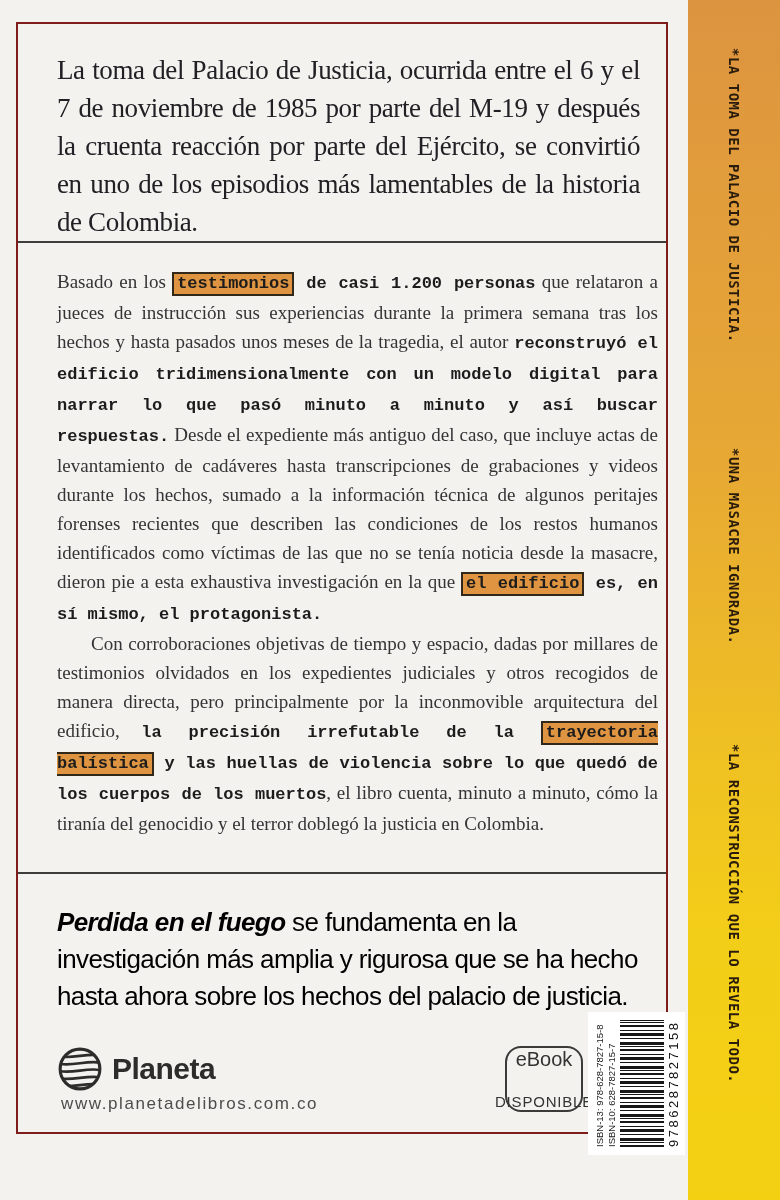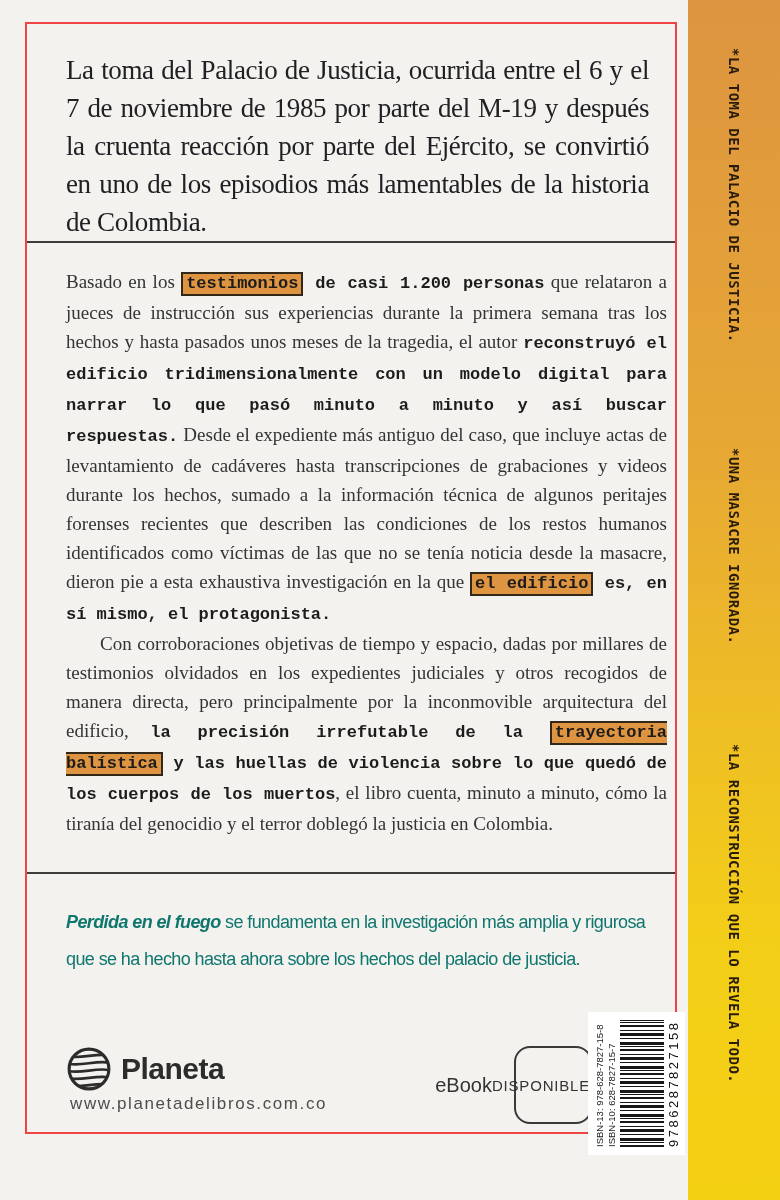--- a/index.html
+++ b/index.html
@@ -19,21 +19,21 @@
     font-family:"DejaVu Sans Mono", monospace;
     font-weight:bold;font-size:14px;letter-spacing:.5px;
     color:#2A1C0C;white-space:nowrap;
   }
   .strip-text.t1{top:48px;}
   .strip-text.t2{top:448px;}
   .strip-text.t3{top:744px;}
   
   .frame{
     position:absolute;left:16px;top:22px;width:652px;height:1112px;
-    border:2px solid #ef4444;box-sizing:border-box;margin-left:9px;
+    border:2px solid #7f1d1d;box-sizing:border-box;
   }
   .sec-headline{
     box-sizing:border-box;height:219px;border-bottom:2px solid #3E3D3B;
     padding:27px 26px 0 39px;
     font-size:27px;line-height:38px;letter-spacing:-.4px;
     color:#212125;text-align:justify;
   }
   .sec-body{
     box-sizing:border-box;height:631px;border-bottom:2px solid #3E3D3B;
     padding:24px 8px 0 39px;
@@ -46,37 +46,37 @@
     font-size:17px;color:#1C1C1C;
   }
   .hl{
     background:var(--hl,#DE9440);
     border:2px solid #32281A;
     padding:0 3px 1px 3px;
   }
   .sec-footer{position:relative;box-sizing:border-box;height:256px;padding:30px 26px 0 39px;}
   .blurb{
     font-family:"Liberation Sans", sans-serif;
-    font-size:18px;line-height:37px;letter-spacing:-.6px;color:#0f766e;
+    font-size:26px;line-height:37px;letter-spacing:-.6px;color:#000000;
   }
   .blurb-title{font-weight:bold;font-style:italic;}
   .brand{position:absolute;left:39px;top:172px;display:flex;align-items:center;gap:9px;}
   .wordmark{
     font-family:"Liberation Sans", sans-serif;font-size:30px;font-weight:bold;
     letter-spacing:-.5px;color:#2C2C2A;
   }
   .website{
     position:absolute;left:43px;top:220px;
     font-family:"Liberation Sans", sans-serif;font-size:17px;
     letter-spacing:1.6px;color:#4D4D4B;
   }
   .badge{
-    position:absolute;left:487px;top:172px;width:78px;height:78px;
+    position:absolute;left:487px;top:172px;width:78px;height:66px;
     border:2.5px solid #3A3A38;border-radius:16px;box-sizing:border-box;
-    display:flex;align-items:center;justify-content:flex-end;
+    display:flex;flex-direction:column;align-items:center;justify-content:space-between;
     background:transparent;
   }
   .badge-l1{font-family:"Liberation Sans", sans-serif;font-size:20px;color:#333331;}
   .badge-l2{font-family:"Liberation Sans", sans-serif;font-size:15px;letter-spacing:.8px;color:#333331;margin-top:1px;}
   
   .bc-label{
     position:absolute;left:588px;top:1012px;width:97px;height:143px;
     background:#FFFFFF;z-index:5;
   }
   .bc-inner{

